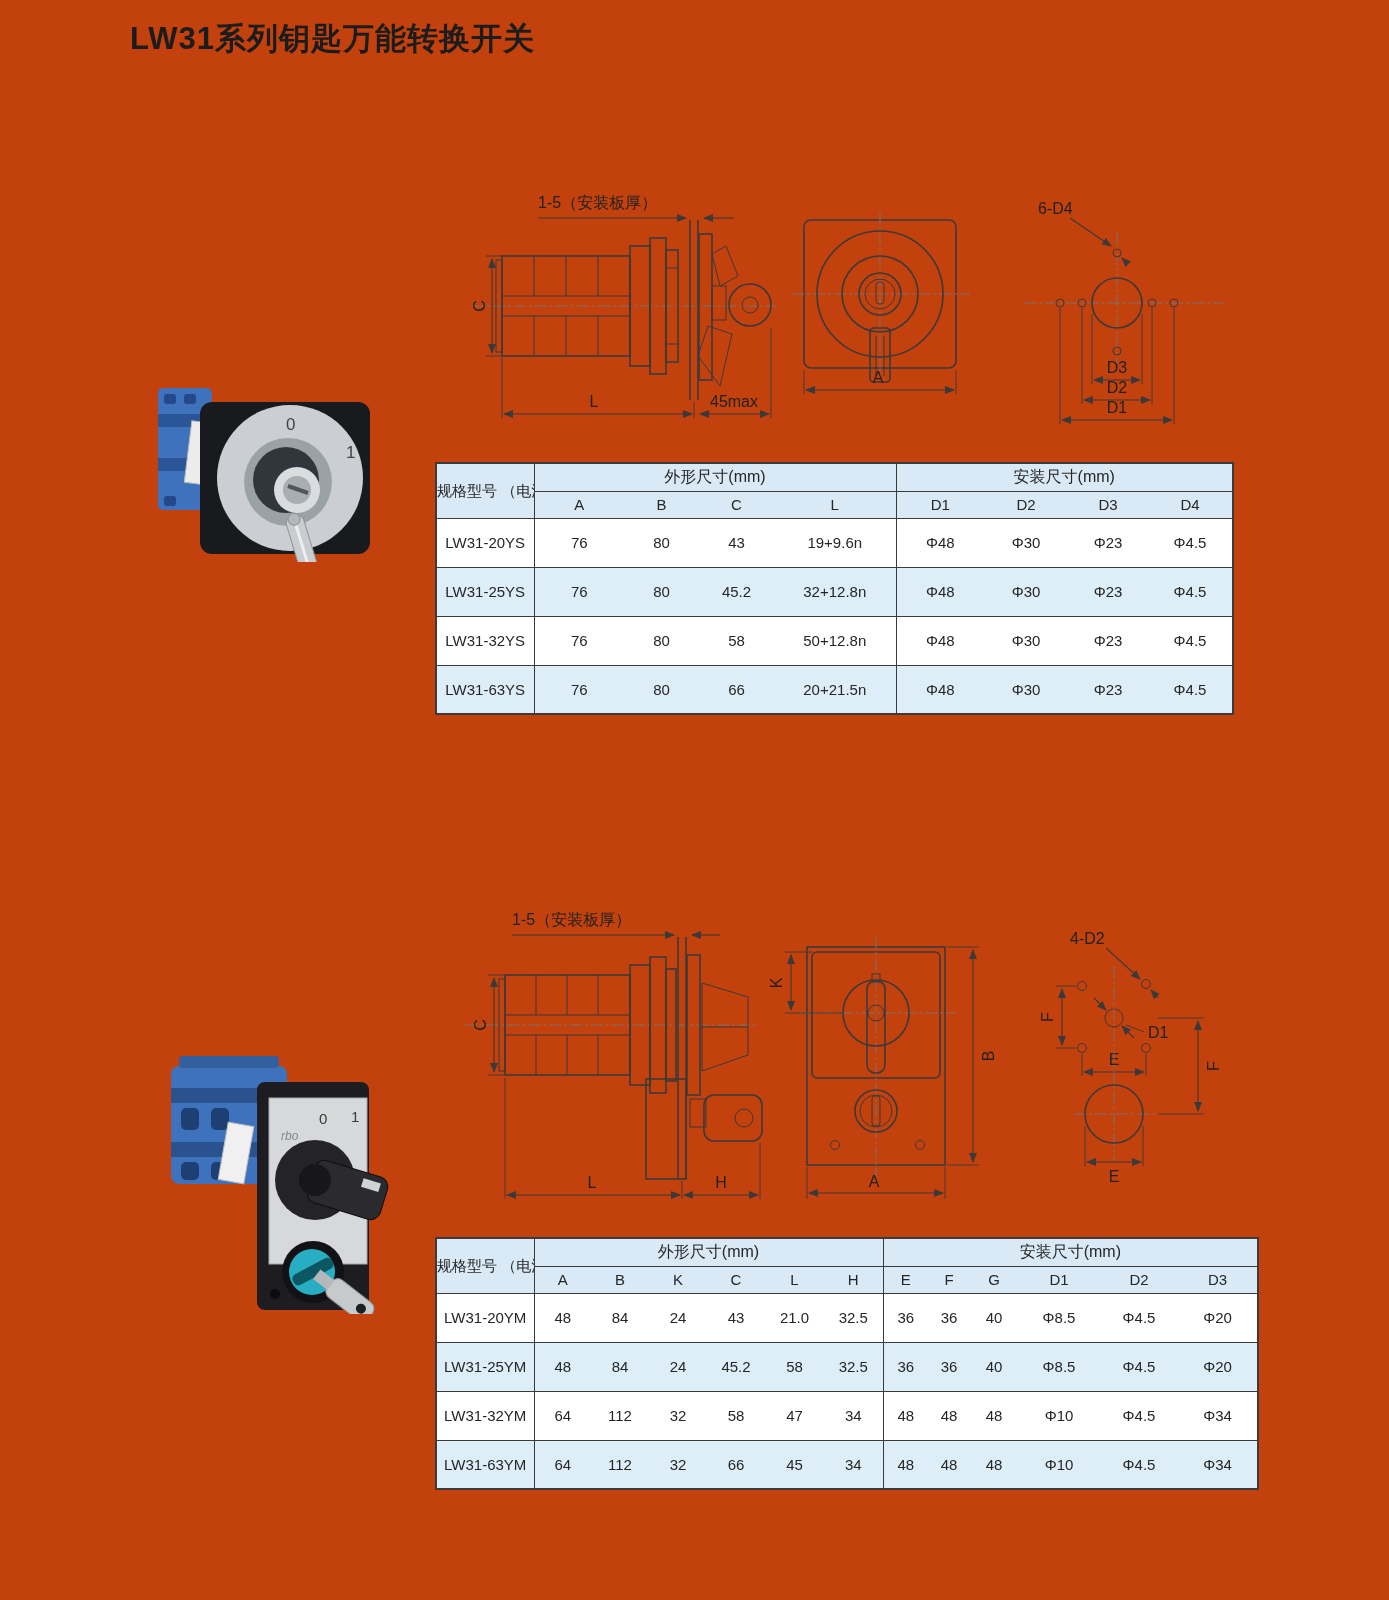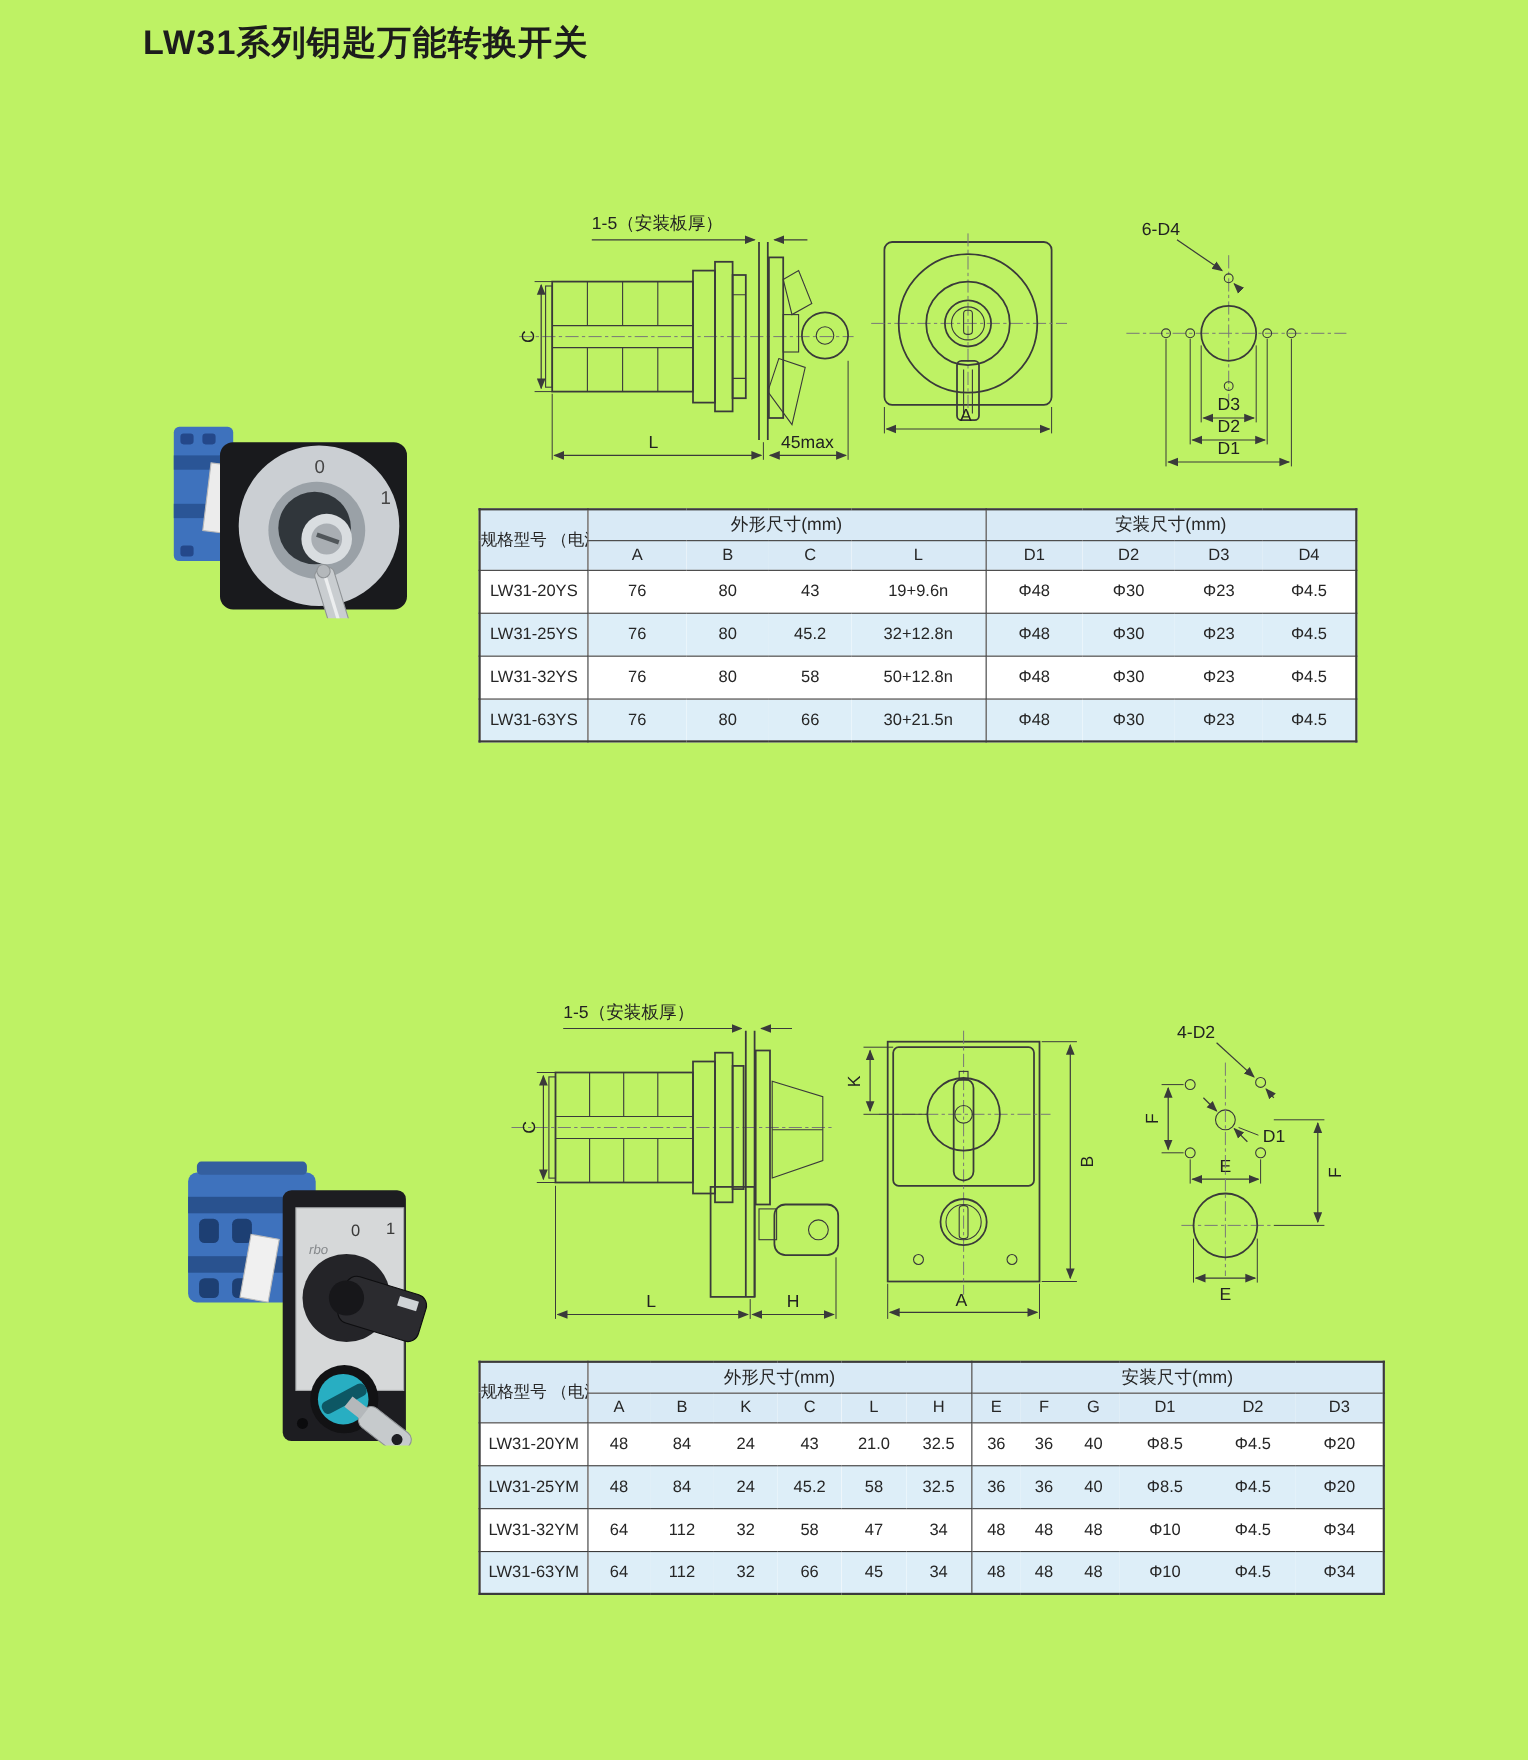--- a/index.html
+++ b/index.html
@@ -1,35 +1,35 @@
 <!DOCTYPE html>
 <html><head>
 <meta charset="utf-8">
 <style>
   html,body{margin:0;padding:0;background:#ffffff;}
   body{font-family:"Liberation Sans","DejaVu Sans",sans-serif;color:#1c1c1c;}
-  #page{position:relative;width:1389px;height:1600px;background:#bef264;overflow:hidden;}
+  #page{position:relative;width:1389px;height:1600px;background:#c2410c;overflow:hidden;}
   .abs{position:absolute;}
 
   
   .doc-title{left:130px;top:18px;font-size:31px;font-weight:bold;letter-spacing:1px;}
   .sub-title{font-size:22px;font-weight:bold;letter-spacing:0.5px;}
   .sub1{left:130px;top:95px;}
   .sub2{left:130px;top:856px;}
 
   
   .spec-table{border-collapse:collapse;table-layout:fixed;border:2px solid #3b3b3b;background:#fff;}
   .spec-table th,.spec-table td{border-top:1.5px solid #3b3b3b;border-bottom:1.5px solid #3b3b3b;
       padding:0;text-align:center;vertical-align:middle;font-weight:normal;
       font-size:15px;color:#262626;overflow:hidden;white-space:nowrap;}
   .spec-table thead th{background:#d9eaf6;font-size:15px;}
   .spec-table thead .grp-label{font-size:16px;}
   .spec-table thead tr.h1{height:28px;}
   .spec-table thead tr.h2{height:27px;}
-  .spec-table tbody tr{height:39px;}
+  .spec-table tbody tr{height:49px;}
   .spec-table tbody tr:nth-child(even) td{background:#ddeef8;}
   .model-h{white-space:pre-line;background:#d9eaf6;font-size:15px;line-height:1.35;
       border-right:1.5px solid #3b3b3b !important;}
   .grp-outline{border-right:1.5px solid #3b3b3b;}
   .t-ys tbody td:nth-child(1){border-right:1.5px solid #3b3b3b;}
   .t-ys thead tr.h2 th:nth-child(4){border-right:1.5px solid #3b3b3b;}
   .t-ys tbody td:nth-child(5){border-right:1.5px solid #3b3b3b;}
   .t-ym tbody td:nth-child(1){border-right:1.5px solid #3b3b3b;}
   .t-ym thead tr.h2 th:nth-child(6){border-right:1.5px solid #3b3b3b;}
   .t-ym tbody td:nth-child(7){border-right:1.5px solid #3b3b3b;}
@@ -255,21 +255,21 @@
           <td>Φ48</td>
           <td>Φ30</td>
           <td>Φ23</td>
           <td>Φ4.5</td>
         </tr>
       <tr>
           <td>LW31-63YS</td>
           <td>76</td>
           <td>80</td>
           <td>66</td>
-          <td>30+21.5n</td>
+          <td>20+21.5n</td>
           <td>Φ48</td>
           <td>Φ30</td>
           <td>Φ23</td>
           <td>Φ4.5</td>
         </tr>
     </tbody>
   </table>
 
   <svg class="abs" style="left:450px;top:903px;" width="314" height="308" viewBox="0 0 314 308">
     <defs>

